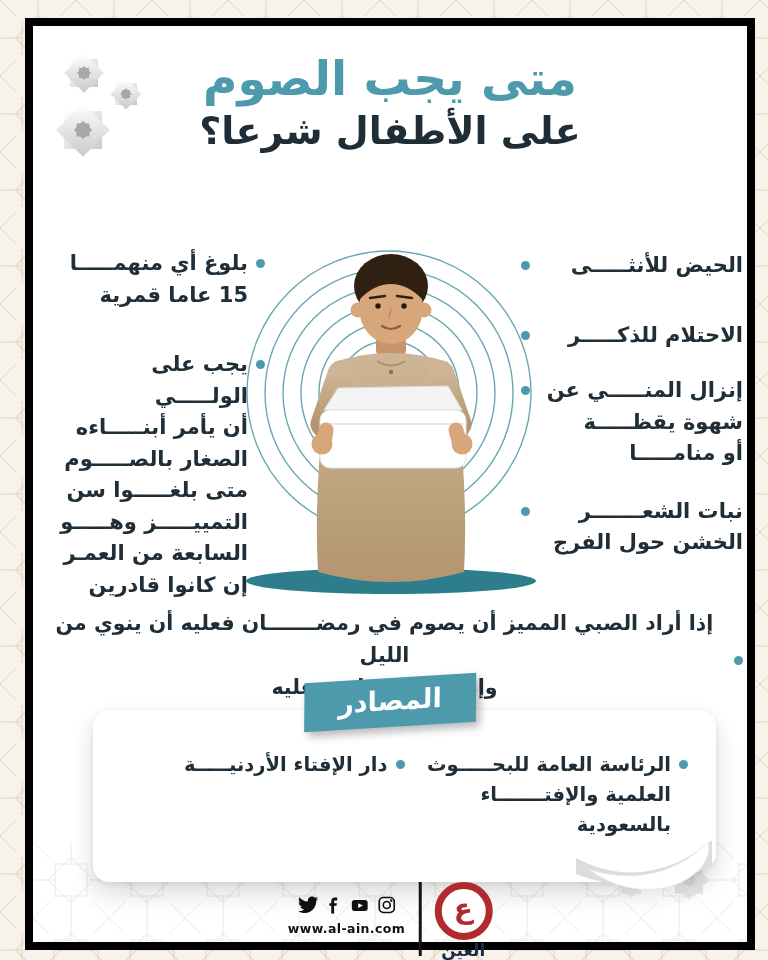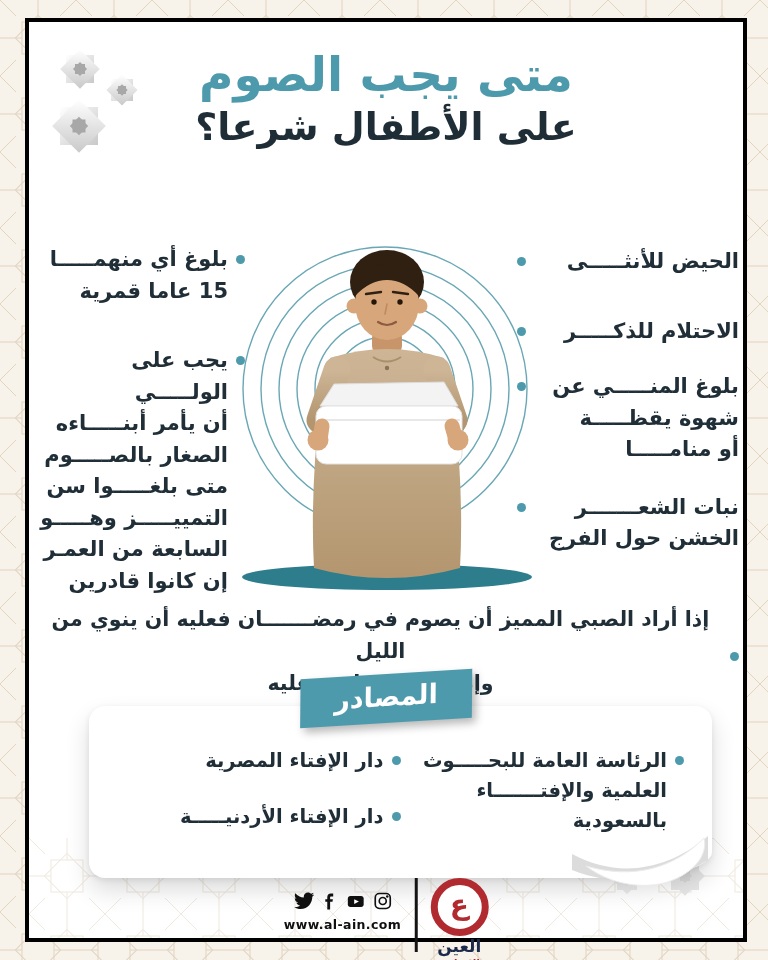--- a/index.html
+++ b/index.html
@@ -4,21 +4,21 @@
 <style>
   html,body{margin:0;padding:0;}
   .page{
     position:relative;width:768px;height:960px;overflow:hidden;
     background:#f7f2ea;font-family:"DejaVu Sans",sans-serif;
   }
   .bg-svg{position:absolute;left:0;top:0;z-index:0;}
   
   .card{
     position:absolute;left:25px;top:18px;width:714px;height:916px;
-    background:#ffffff;border:4px solid #000000;z-index:1;
+    background:#ffffff;border:8px solid #000000;z-index:1;
   }
   .decor{position:absolute;z-index:0;}
   .stars-tl{left:8px;top:8px;}
   .bottom-strip{left:0;bottom:0;}
   
   .title{position:absolute;top:24px;left:0;right:0;text-align:center;direction:rtl;z-index:2;}
   .title-l1{font-size:47px;font-weight:bold;color:#4e9aad;line-height:1.25;}
   .title-l2{font-size:38px;font-weight:bold;color:#1f2d37;line-height:1.2;margin-top:0;}
   
   .illus{position:absolute;left:205px;top:212px;z-index:1;}
@@ -26,21 +26,21 @@
   .bullet{display:flex;align-items:flex-start;}
   .dot{flex:0 0 auto;width:9px;height:9px;border-radius:50%;background:#4e9aad;margin-top:11px;}
   .btxt{flex:1;direction:rtl;text-align:right;font-size:21px;font-weight:bold;
         color:#202e38;line-height:1.5;white-space:pre-line;}
   .col-right{position:absolute;top:224px;left:488px;width:222px;z-index:2;}
   .col-right .bullet{direction:ltr;}
   .col-right .dot{margin-right:8px;}
   .col-right .bullet:nth-child(1){margin-bottom:38px;}
   .col-right .bullet:nth-child(2){margin-bottom:24px;}
   .col-right .bullet:nth-child(3){margin-bottom:26px;}
-  .col-left{position:absolute;top:222px;left:4px;width:212px;z-index:2;}
+  .col-left{position:absolute;top:222px;left:20px;width:212px;z-index:2;}
   .col-left .bullet{direction:rtl;}
   .col-left .dot{margin-left:8px;}
   .col-left .bullet:nth-child(1){margin-bottom:38px;}
   
   .note{position:absolute;top:582px;left:8px;width:702px;display:flex;direction:rtl;
         align-items:center;z-index:2;}
   .note .dot{margin-top:10px;margin-left:6px;}
   .note .btxt{text-align:center;font-size:20.5px;line-height:1.55;}
   
   .src-banner{
@@ -184,21 +184,21 @@
       <div class="bullet">
         <span class="dot"></span>
         <div class="btxt">الحيض للأنثـــــى</div>
       </div>
       <div class="bullet">
         <span class="dot"></span>
         <div class="btxt">الاحتلام للذكـــــر</div>
       </div>
       <div class="bullet">
         <span class="dot"></span>
-        <div class="btxt">بلوغ المنـــــي عن
+        <div class="btxt">إنزال المنـــــي عن
 شهوة يقظـــــة
 أو منامـــــا</div>
       </div>
       <div class="bullet">
         <span class="dot"></span>
         <div class="btxt">نبات الشعـــــــر
 الخشن حول الفرج</div>
       </div>
     </div>
 
@@ -233,24 +233,20 @@
         <div class="bullet">
           <span class="dot"></span>
           <div class="btxt">الرئاسة العامة للبحـــــوث
 العلمية والإفتـــــــاء
 بالسعودية</div>
         </div>
       </div>
       <div class="src-col">
         <div class="bullet">
           <span class="dot"></span>
-          <div class="btxt">دار الإفتاء المصرية</div>
-        </div>
-        <div class="bullet">
-          <span class="dot"></span>
           <div class="btxt">دار الإفتاء الأردنيـــــة</div>
         </div>
       </div>
       <svg class="curl" width="140" height="66" viewBox="0 0 140 66">
         <path d="M2 30 C46 54 96 48 138 12 L138 36 C100 60 48 64 2 46 Z" fill="#d6d6d6" opacity=".85"></path>
         <path d="M16 42 C64 56 104 44 134 14 C139 34 118 54 90 60 C62 65 34 56 16 42 Z" fill="#ffffff" stroke="#ececec"></path>
       </svg>
     </div>
 
     <footer class="footer">

